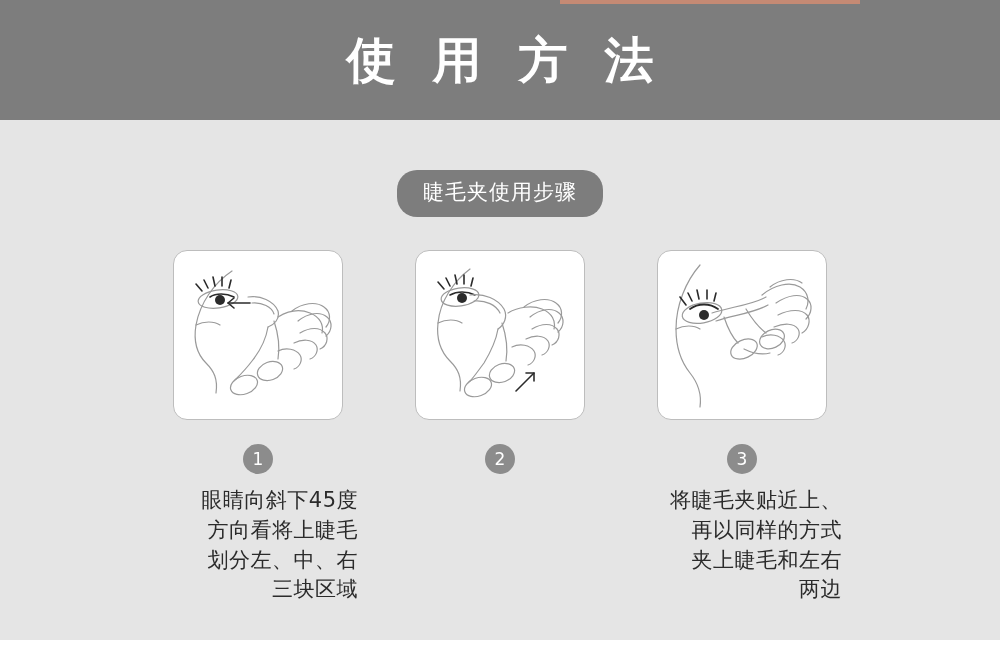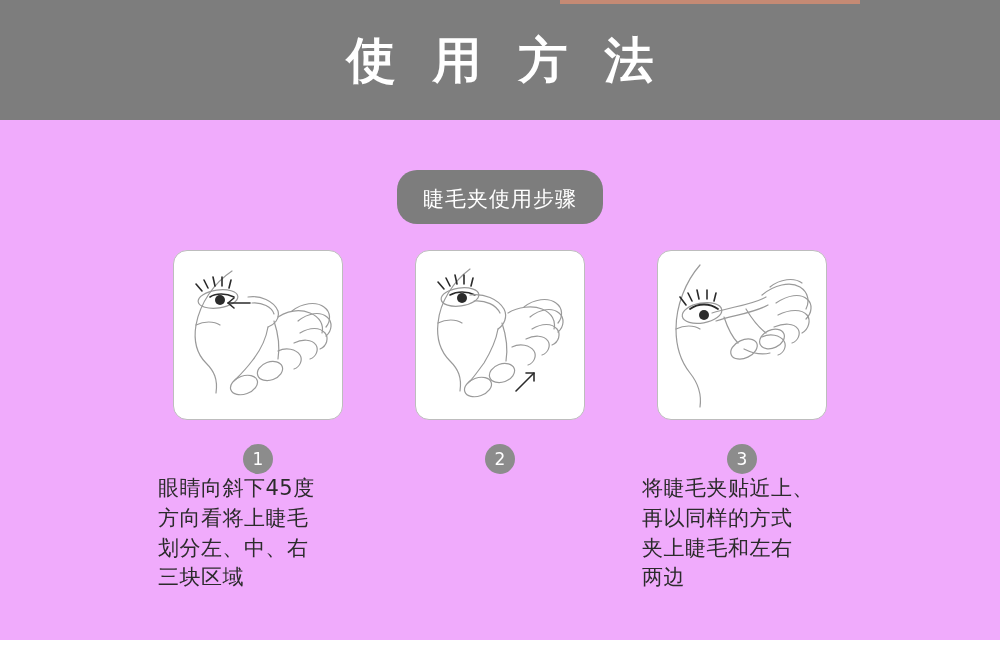--- a/index.html
+++ b/index.html
@@ -10,21 +10,21 @@
     width: 1000px;
     height: 666px;
     background: #ffffff;
     font-family: "Liberation Sans", sans-serif;
     overflow: hidden;
   }
   .page {
     position: relative;
     width: 1000px;
     height: 666px;
-    background: #f0abfc;
+    background: #e5e5e5;
   }
 
   
   .header-band {
     position: absolute;
     left: 0;
     top: 0;
     width: 1000px;
     height: 120px;
     background: #7d7d7d;
@@ -57,21 +57,21 @@
     left: 0;
     top: 170px;
     width: 1000px;
     display: flex;
     justify-content: center;
   }
   .pill {
     background: #7d7d7d;
     color: #ffffff;
     font-size: 21px;
-    padding: 15px 26px 11px 26px;
+    padding: 8px 26px 11px 26px;
     border-radius: 20px;
     letter-spacing: 1px;
     font-family: "DejaVu Sans", "Liberation Sans", sans-serif;
   }
 
   
   .steps {
     position: absolute;
     left: 0;
     top: 250px;
@@ -105,22 +105,23 @@
     border-radius: 50%;
     background: #8c8c8c;
     color: #ffffff;
     font-size: 17px;
     display: flex;
     align-items: center;
     justify-content: center;
     font-family: "DejaVu Sans", "Liberation Sans", sans-serif;
   }
   .step-caption {
+    margin-top: 12px;
     width: 200px;
-    text-align: left;
+    text-align: right;
     color: #2b2b2b;
     font-size: 21px;
     line-height: 1.42;
     letter-spacing: 0.5px;
     font-family: "DejaVu Sans", "Liberation Sans", sans-serif;
     white-space: pre-line;
   }
 
   
   .footer-space {

